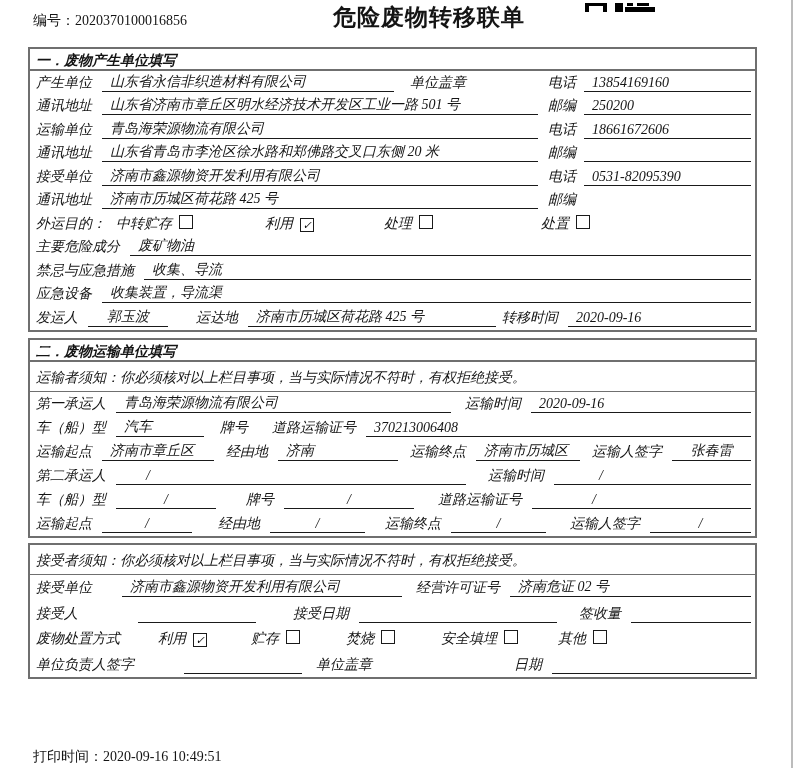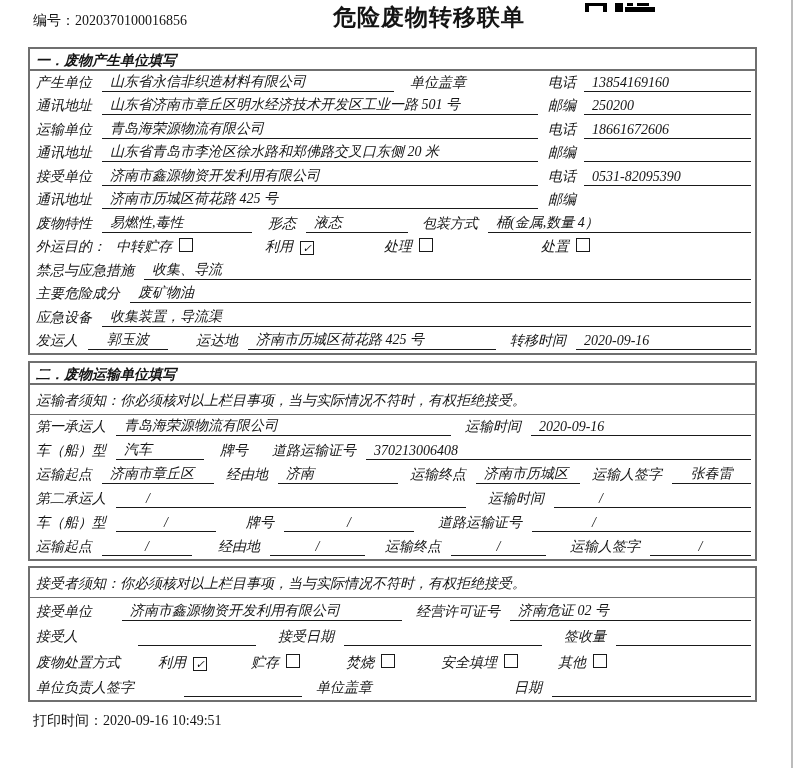--- a/index.html
+++ b/index.html
@@ -26,21 +26,21 @@
   .lbl{white-space:nowrap;margin-right:10px;}
   .u{border-bottom:1px solid #1a1a1a;white-space:nowrap;overflow:hidden;box-sizing:border-box;padding:0 4px 0 8px;}
   .grow{flex:1 1 auto;}
   .ctr{text-align:center;padding:0 4px;}
   .lp{display:flex;align-items:flex-end;width:512px;flex:0 0 512px;}
   .rp{display:flex;align-items:flex-end;flex:1 1 auto;}
   .rp .lbl{margin-right:8px;}
   .cbx{display:inline-block;width:12px;height:12px;border:1px solid #1a1a1a;margin-left:7px;
        font-size:11px;line-height:12px;text-align:center;vertical-align:-1px;}
   .opt{white-space:nowrap;}
-  .print-line{position:absolute;left:33px;top:712px;white-space:nowrap;}
+  .print-line{position:absolute;left:33px;top:748px;white-space:nowrap;}
 </style>
 </head>
 <body>
 
 <div class="page-edge"></div>
 
 <div class="serial"><span>编号：</span><span>2020370100016856</span></div>
 
 <div class="doc-title">危险废物转移联单</div>
 
@@ -123,58 +123,50 @@
       <div class="lp">
         <span class="lbl">通讯地址</span>
         <span class="u grow" style="margin-right:10px">济南市历城区荷花路 425 号</span>
       </div>
       <div class="rp">
         <span class="lbl">邮编</span>
       </div>
     </div>
 
 
-    <div class="row">
-      <span class="lbl">废物特性</span>
-      <span class="u" style="width:150px">易燃性,毒性</span>
-      <span class="lbl" style="margin-left:16px">形态</span>
-      <span class="u" style="width:102px">液态</span>
-      <span class="lbl" style="margin-left:14px">包装方式</span>
-      <span class="u grow">桶(金属,数量 4）</span>
-    </div>
 
     <div class="row">
       <span class="lbl">外运目的：</span>
       <span class="opt"><span>中转贮存</span><span class="cbx"></span></span>
       <span class="opt" style="margin-left:72px"><span>利用</span><span class="cbx">✓</span></span>
       <span class="opt" style="margin-left:70px"><span>处理</span><span class="cbx"></span></span>
       <span class="opt" style="margin-left:108px"><span>处置</span><span class="cbx"></span></span>
     </div>
 
     <div class="row">
+      <span class="lbl">主要危险成分</span>
+      <span class="u grow">废矿物油</span>
+    </div>
+
+    <div class="row">
       <span class="lbl">禁忌与应急措施</span>
       <span class="u grow">收集、导流</span>
-    </div>
-
-    <div class="row">
-      <span class="lbl">主要危险成分</span>
-      <span class="u grow">废矿物油</span>
     </div>
 
     <div class="row">
       <span class="lbl">应急设备</span>
       <span class="u grow">收集装置，导流渠</span>
     </div>
 
     <div class="row">
       <span class="lbl">发运人</span>
       <span class="u ctr" style="width:80px">郭玉波</span>
       <span class="lbl" style="margin-left:28px">运达地</span>
       <span class="u" style="width:248px">济南市历城区荷花路 425 号</span>
-      <span class="lbl" style="margin-left:14px">转移时间</span>
+      <span class="lbl" style="margin-left:6px">转移时间</span>
       <span class="u grow">2020-09-16</span>
     </div>
   </div>
 
   <div class="gap6"></div>
 
   <div class="box s2">
     <div class="sec-title">二．废物运输单位填写</div>
     <div class="notice">运输者须知：你必须核对以上栏目事项，当与实际情况不符时，有权拒绝接受。</div>
 
@@ -240,21 +232,21 @@
     <div class="row">
       <span class="lbl" style="margin-right:30px">接受单位</span>
       <span class="u" style="width:280px">济南市鑫源物资开发利用有限公司</span>
       <span class="lbl" style="margin-left:14px">经营许可证号</span>
       <span class="u grow">济南危证 02 号</span>
     </div>
 
     <div class="row">
       <span class="lbl">接受人</span>
       <span class="u" style="width:118px;margin-left:50px"></span>
-      <span class="lbl" style="margin-left:22px">接受日期</span>
+      <span class="lbl" style="margin-left:37px">接受日期</span>
       <span class="u" style="width:198px"></span>
       <span class="lbl" style="margin-left:22px">签收量</span>
       <span class="u grow"></span>
     </div>
 
     <div class="row">
       <span class="lbl">废物处置方式</span>
       <span class="opt" style="margin-left:28px"><span>利用</span><span class="cbx">✓</span></span>
       <span class="opt" style="margin-left:44px"><span>贮存</span><span class="cbx"></span></span>
       <span class="opt" style="margin-left:46px"><span>焚烧</span><span class="cbx"></span></span>

